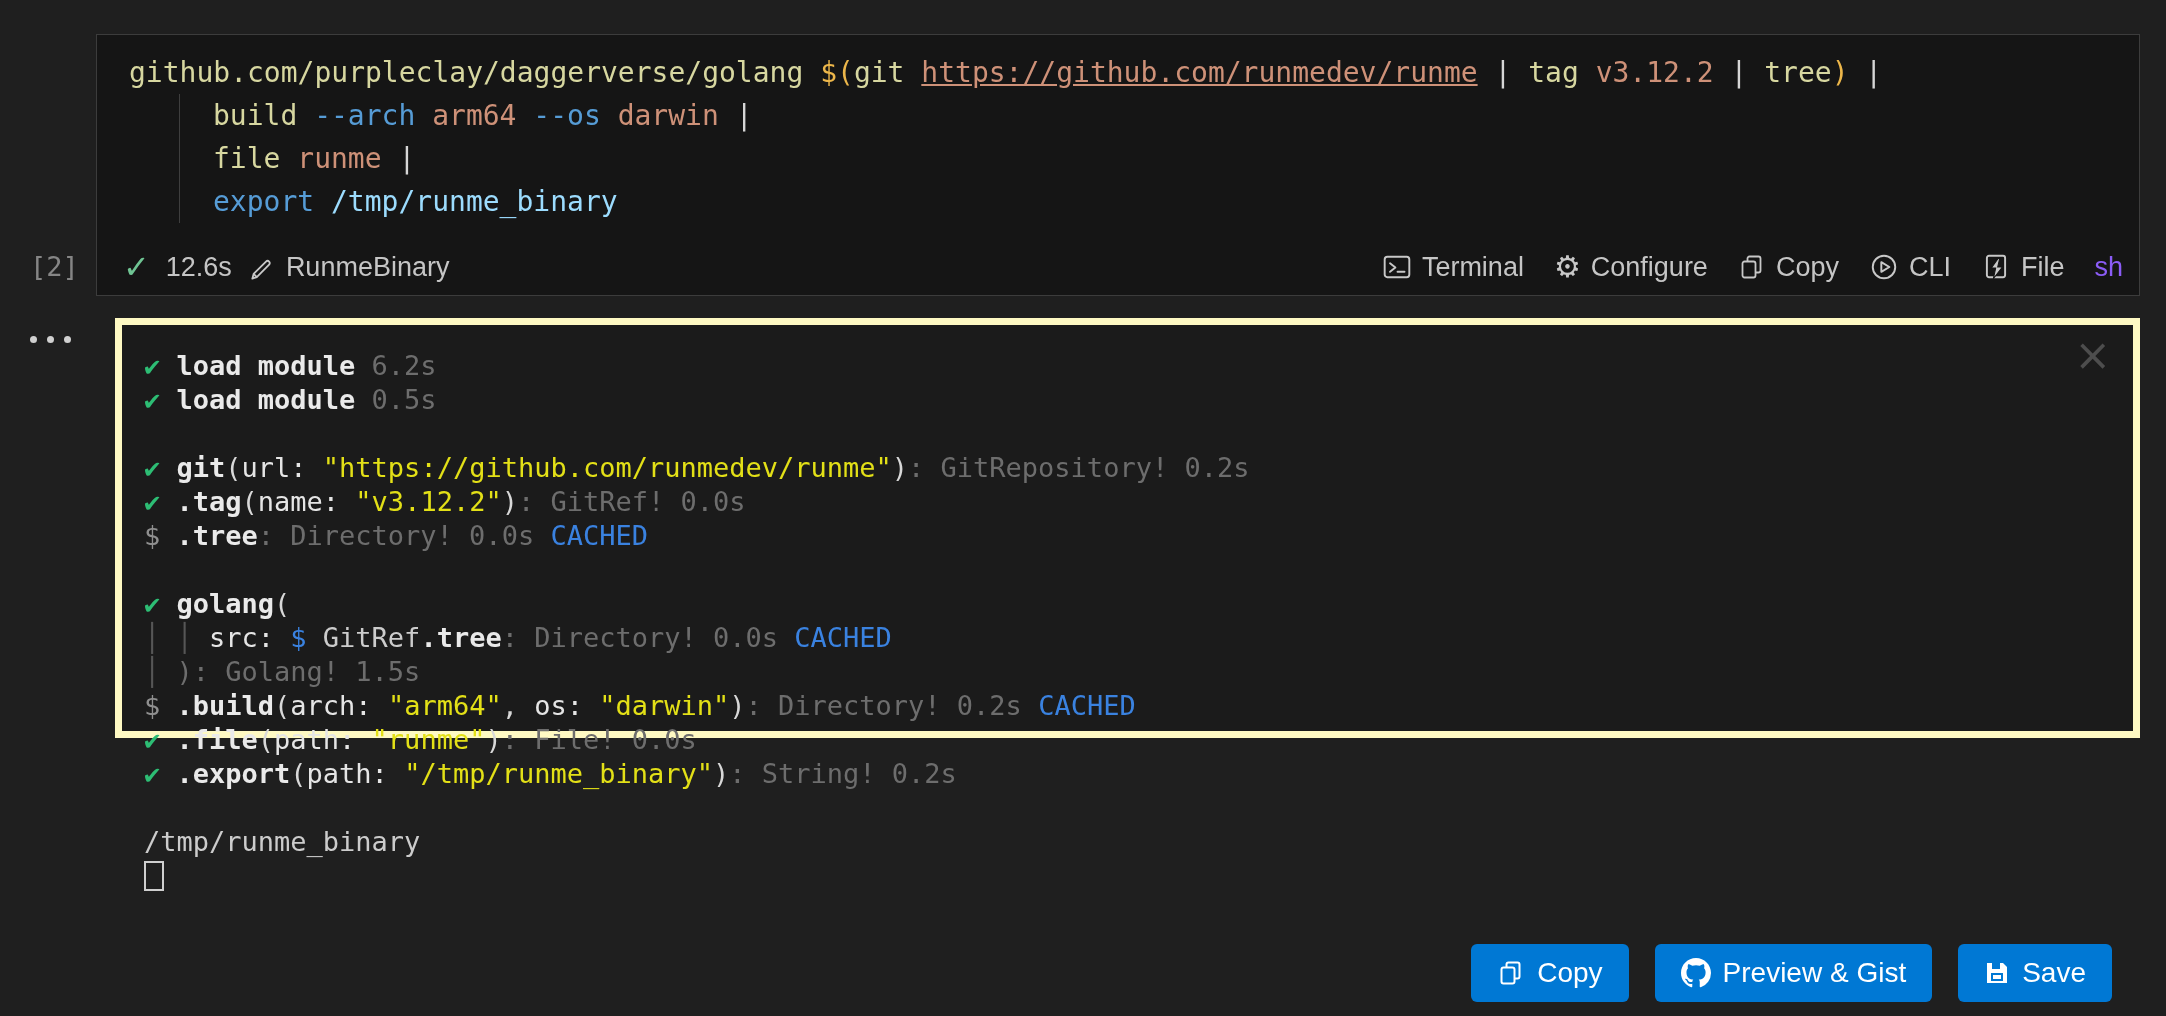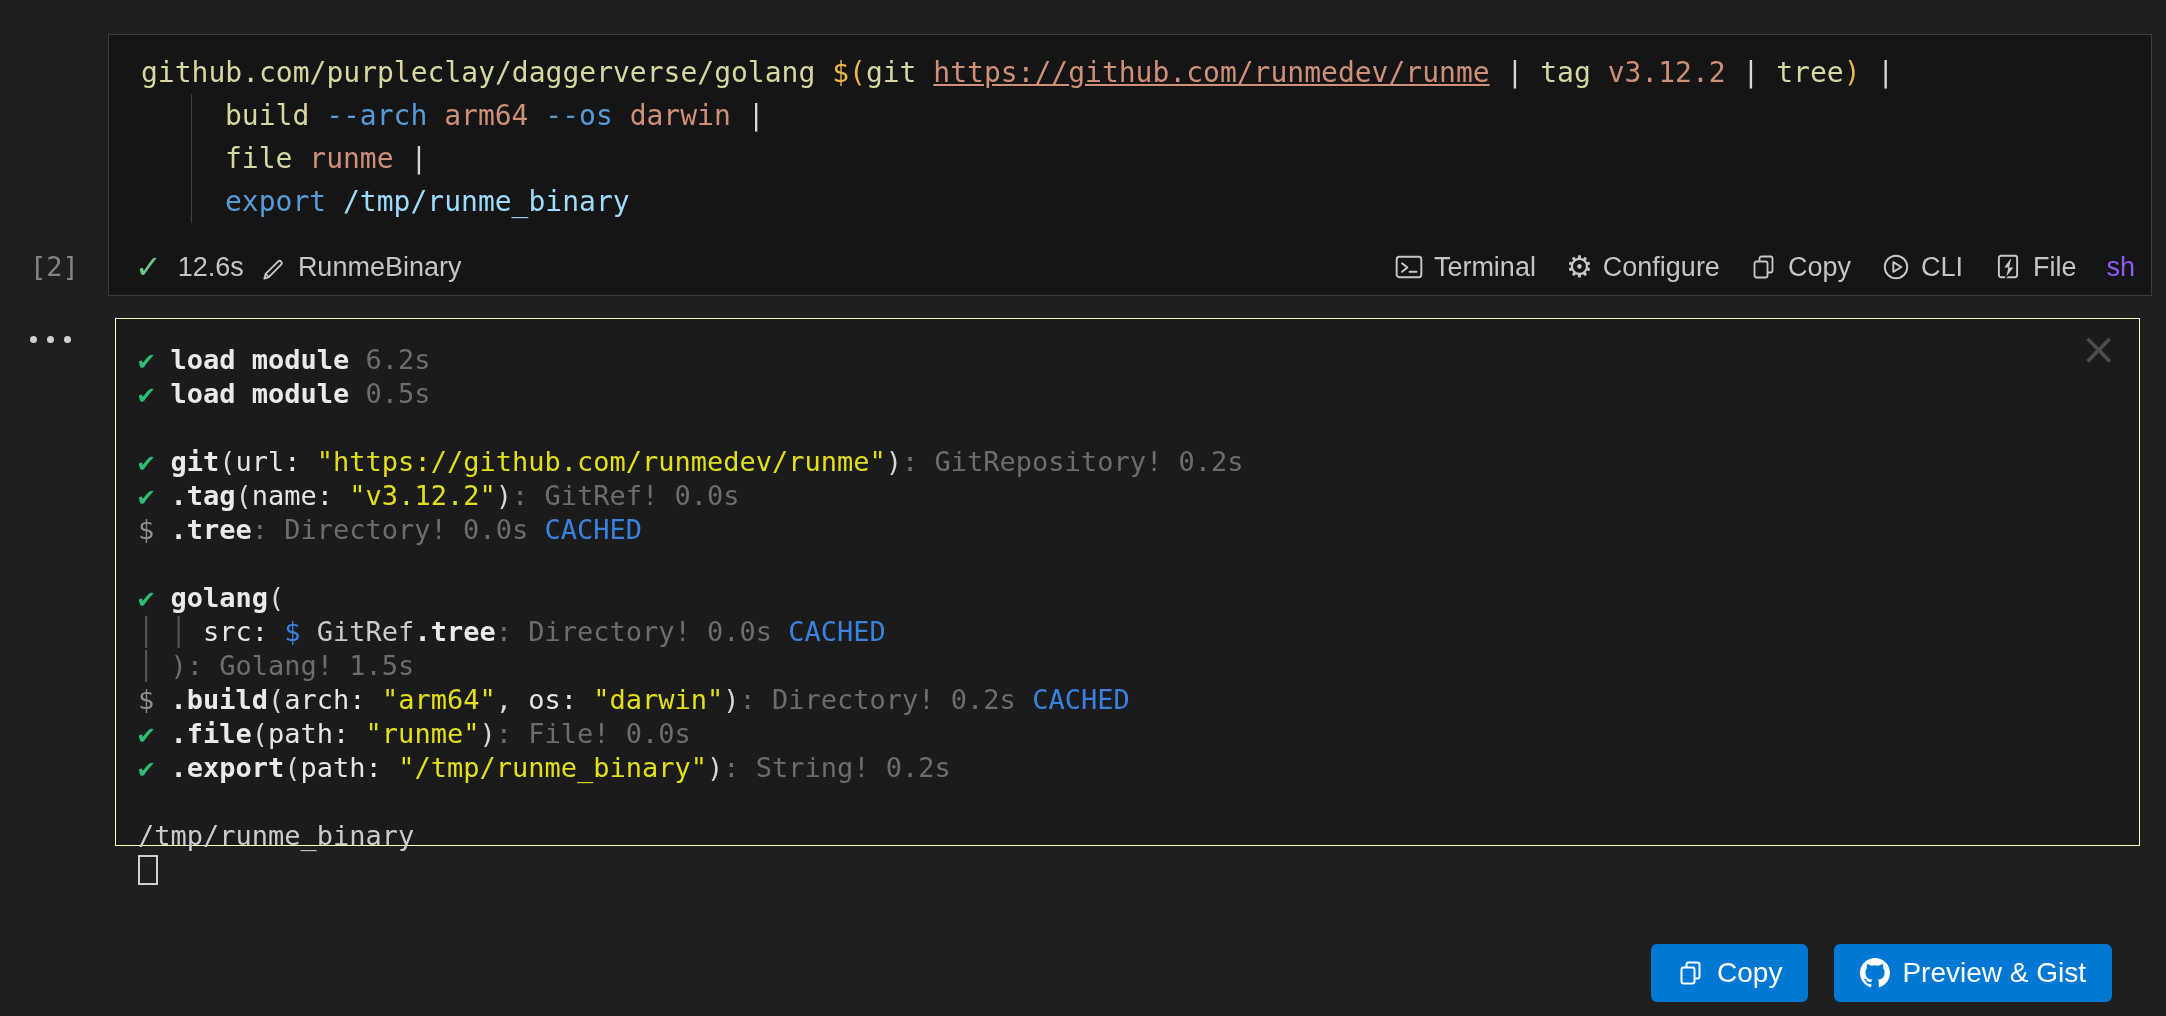--- a/index.html
+++ b/index.html
@@ -6,21 +6,21 @@
   .page{position:relative;width:2166px;height:1016px;background:#1f1f1f;overflow:hidden;
         font-family:"Liberation Sans",sans-serif;color:#cccccc;}
 
   
   .exec-count{position:absolute;left:30px;top:251px;font-family:"DejaVu Sans Mono","DejaVu Sans",monospace;
               font-size:27px;color:#858585;}
   .more-dots{position:absolute;left:30px;top:336px;display:flex;gap:10px;cursor:pointer;}
   .more-dots .dot{width:7px;height:7px;border-radius:50%;background:#d0d0d0;}
 
   
-  .cell{position:absolute;left:108px;top:34px;width:2044px;height:262px;
+  .cell{position:absolute;left:96px;top:34px;width:2044px;height:262px;
         background:#151515;border:1px solid #3c3c3c;box-sizing:border-box;display:flex;flex-direction:column;}
   .code-area{flex:1;padding:16px 20px 0 32px;font-family:"DejaVu Sans Mono","DejaVu Sans",monospace;
              font-size:28px;line-height:43px;white-space:pre;cursor:text;}
   .code-line{position:relative;height:43px;}
   .code-line.indented{padding-left:84px;}
   .code-line.indented::before{content:"";position:absolute;left:50px;top:0;bottom:0;border-left:1px solid #3e3e3e;}
 
   .tok-khaki{color:#d7d7a0;}
   .tok-yellow{color:#ecb64a;}
   .tok-salmon{color:#ce9178;}
@@ -44,22 +44,22 @@
   .status-left{display:flex;align-items:center;gap:16px;}
   .check-thin{color:#6fc493;font-family:"DejaVu Sans",sans-serif;font-size:32px;line-height:1;}
   .status-right{margin-left:auto;display:flex;align-items:flex-end;gap:30px;}
   .tb-item{display:flex;align-items:center;gap:10px;cursor:pointer;color:#c5c5c5;}
   .tb-item svg{display:block;}
   .icon-gear{font-family:"DejaVu Sans",sans-serif;font-size:30px;line-height:1;color:#c8c8c8;}
   .lang-label{color:#8b5cf6;cursor:pointer;}
   .edit-group{display:flex;align-items:flex-end;gap:12px;cursor:pointer;}
 
   
-  .output-box{position:absolute;left:115px;top:318px;width:2025px;height:528px;background:#1b1b1b;
-              border:1px solid #fef9c3;box-sizing:border-box;}
+  .output-box{position:absolute;left:115px;top:318px;width:2025px;height:420px;background:#1b1b1b;
+              border:7px solid #fef9c3;box-sizing:border-box;}
   .output-lines{padding:24px 60px 0 22px;font-family:"DejaVu Sans Mono","DejaVu Sans",monospace;
                 font-size:27px;line-height:34px;white-space:pre;}
   .out-line{height:34px;}
   .close-x{position:absolute;right:22px;top:8px;font-size:44px;line-height:1;color:#4d4d4d;cursor:pointer;
            font-family:"DejaVu Sans",sans-serif;}
   .cursor-block{display:inline-block;width:20px;height:30px;border:2px solid #cfcfcf;box-sizing:border-box;
                 vertical-align:text-bottom;}
 
   
   .footer{position:absolute;right:54px;top:944px;display:flex;gap:26px;}
@@ -155,15 +155,24 @@
       <span>Copy</span>
     </button>
 
     <button class="btn">
       <svg width="30" height="30" viewBox="0 0 16 16" fill="#ffffff">
         <path d="M8 0C3.58 0 0 3.58 0 8c0 3.54 2.29 6.53 5.47 7.59.4.07.55-.17.55-.38 0-.19-.01-.82-.01-1.49-2.01.37-2.53-.49-2.69-.94-.09-.23-.48-.94-.82-1.13-.28-.15-.68-.52-.01-.53.63-.01 1.08.58 1.23.82.72 1.21 1.87.87 2.33.66.07-.52.28-.87.51-1.07-1.78-.2-3.64-.89-3.64-3.95 0-.87.31-1.59.82-2.15-.08-.2-.36-1.02.08-2.12 0 0 .67-.21 2.2.82.64-.18 1.32-.27 2-.27s1.36.09 2 .27c1.53-1.04 2.2-.82 2.2-.82.44 1.1.16 1.92.08 2.12.51.56.82 1.27.82 2.15 0 3.07-1.87 3.75-3.65 3.95.29.25.54.73.54 1.48 0 1.07-.01 1.93-.01 2.2 0 .21.15.46.55.38A8.01 8.01 0 0 0 16 8c0-4.42-3.58-8-8-8z"></path>
       </svg>
       <span>Preview &amp; Gist</span>
     </button>
 
+    <button class="btn">
+      <svg width="26" height="26" viewBox="0 0 26 26">
+        <path d="M3 3h16l4 4v16H3z" fill="#ffffff"></path>
+        <rect x="8" y="3" width="8" height="6" fill="#0078d4"></rect>
+        <rect x="7" y="13" width="12" height="8" fill="#0078d4"></rect>
+        <rect x="9" y="15" width="8" height="4" fill="#ffffff"></rect>
+      </svg>
+      <span>Save</span>
+    </button>
   </div>
 
 </div>
 
 </body></html>

